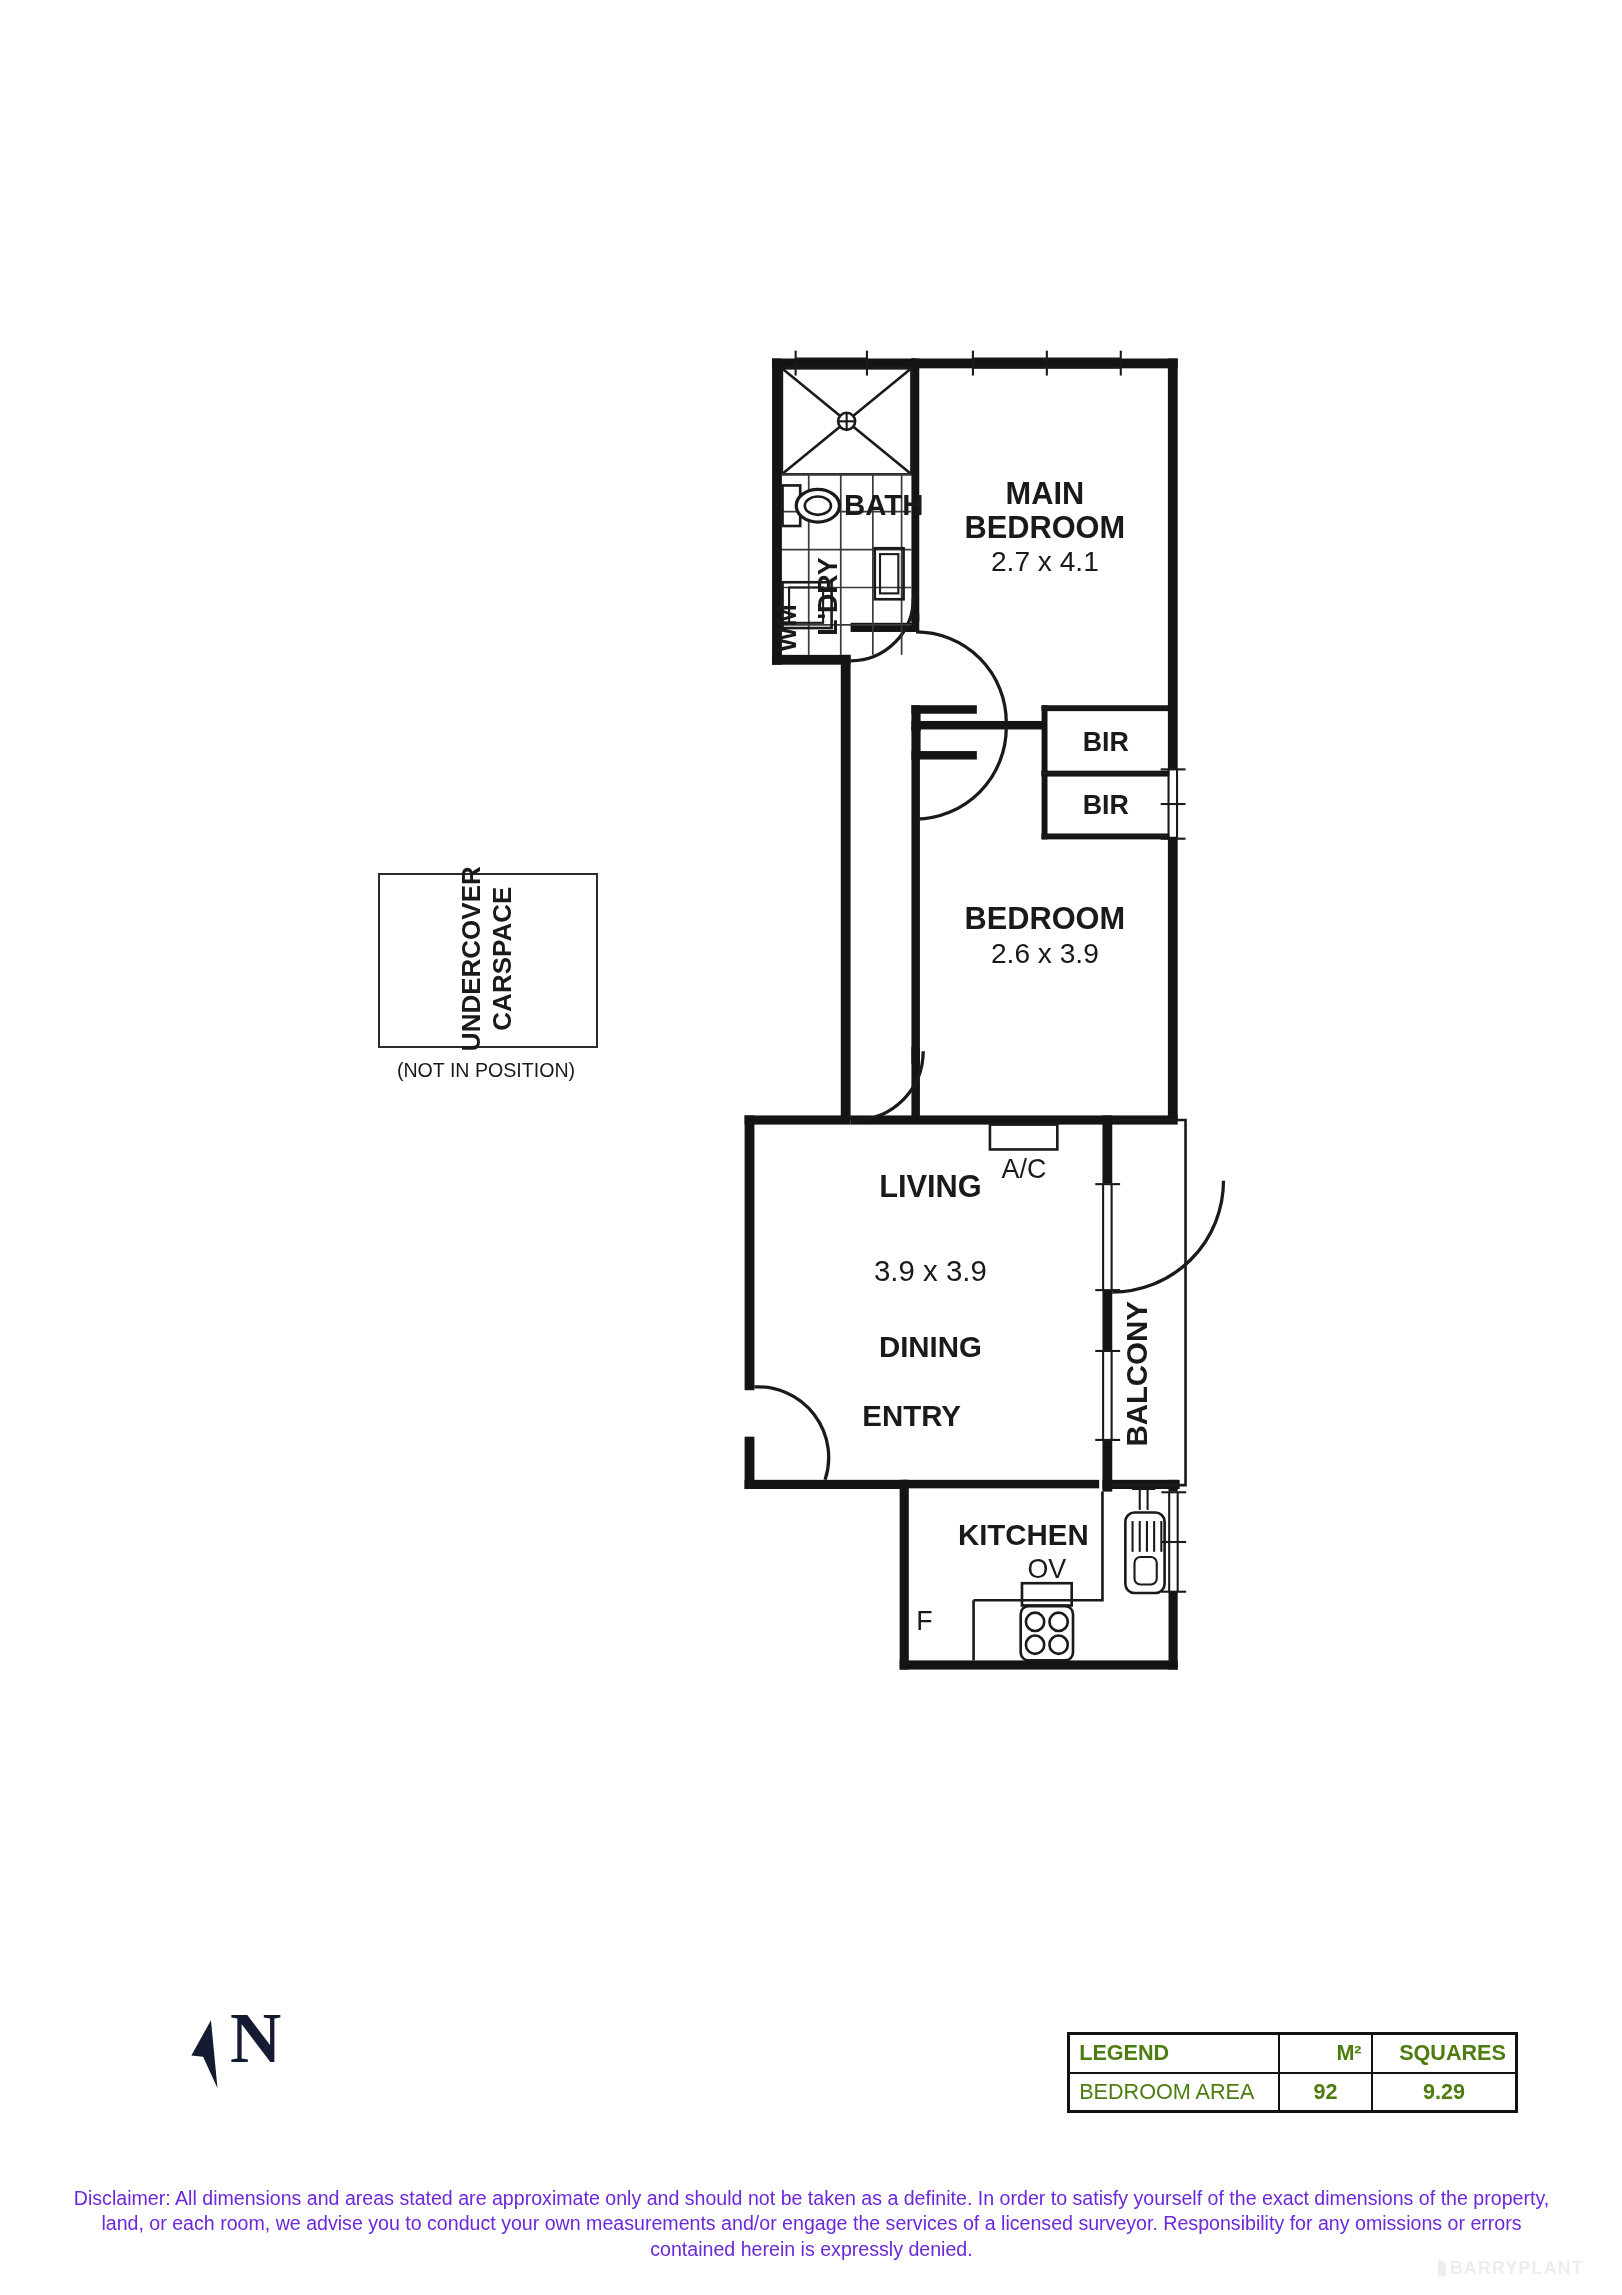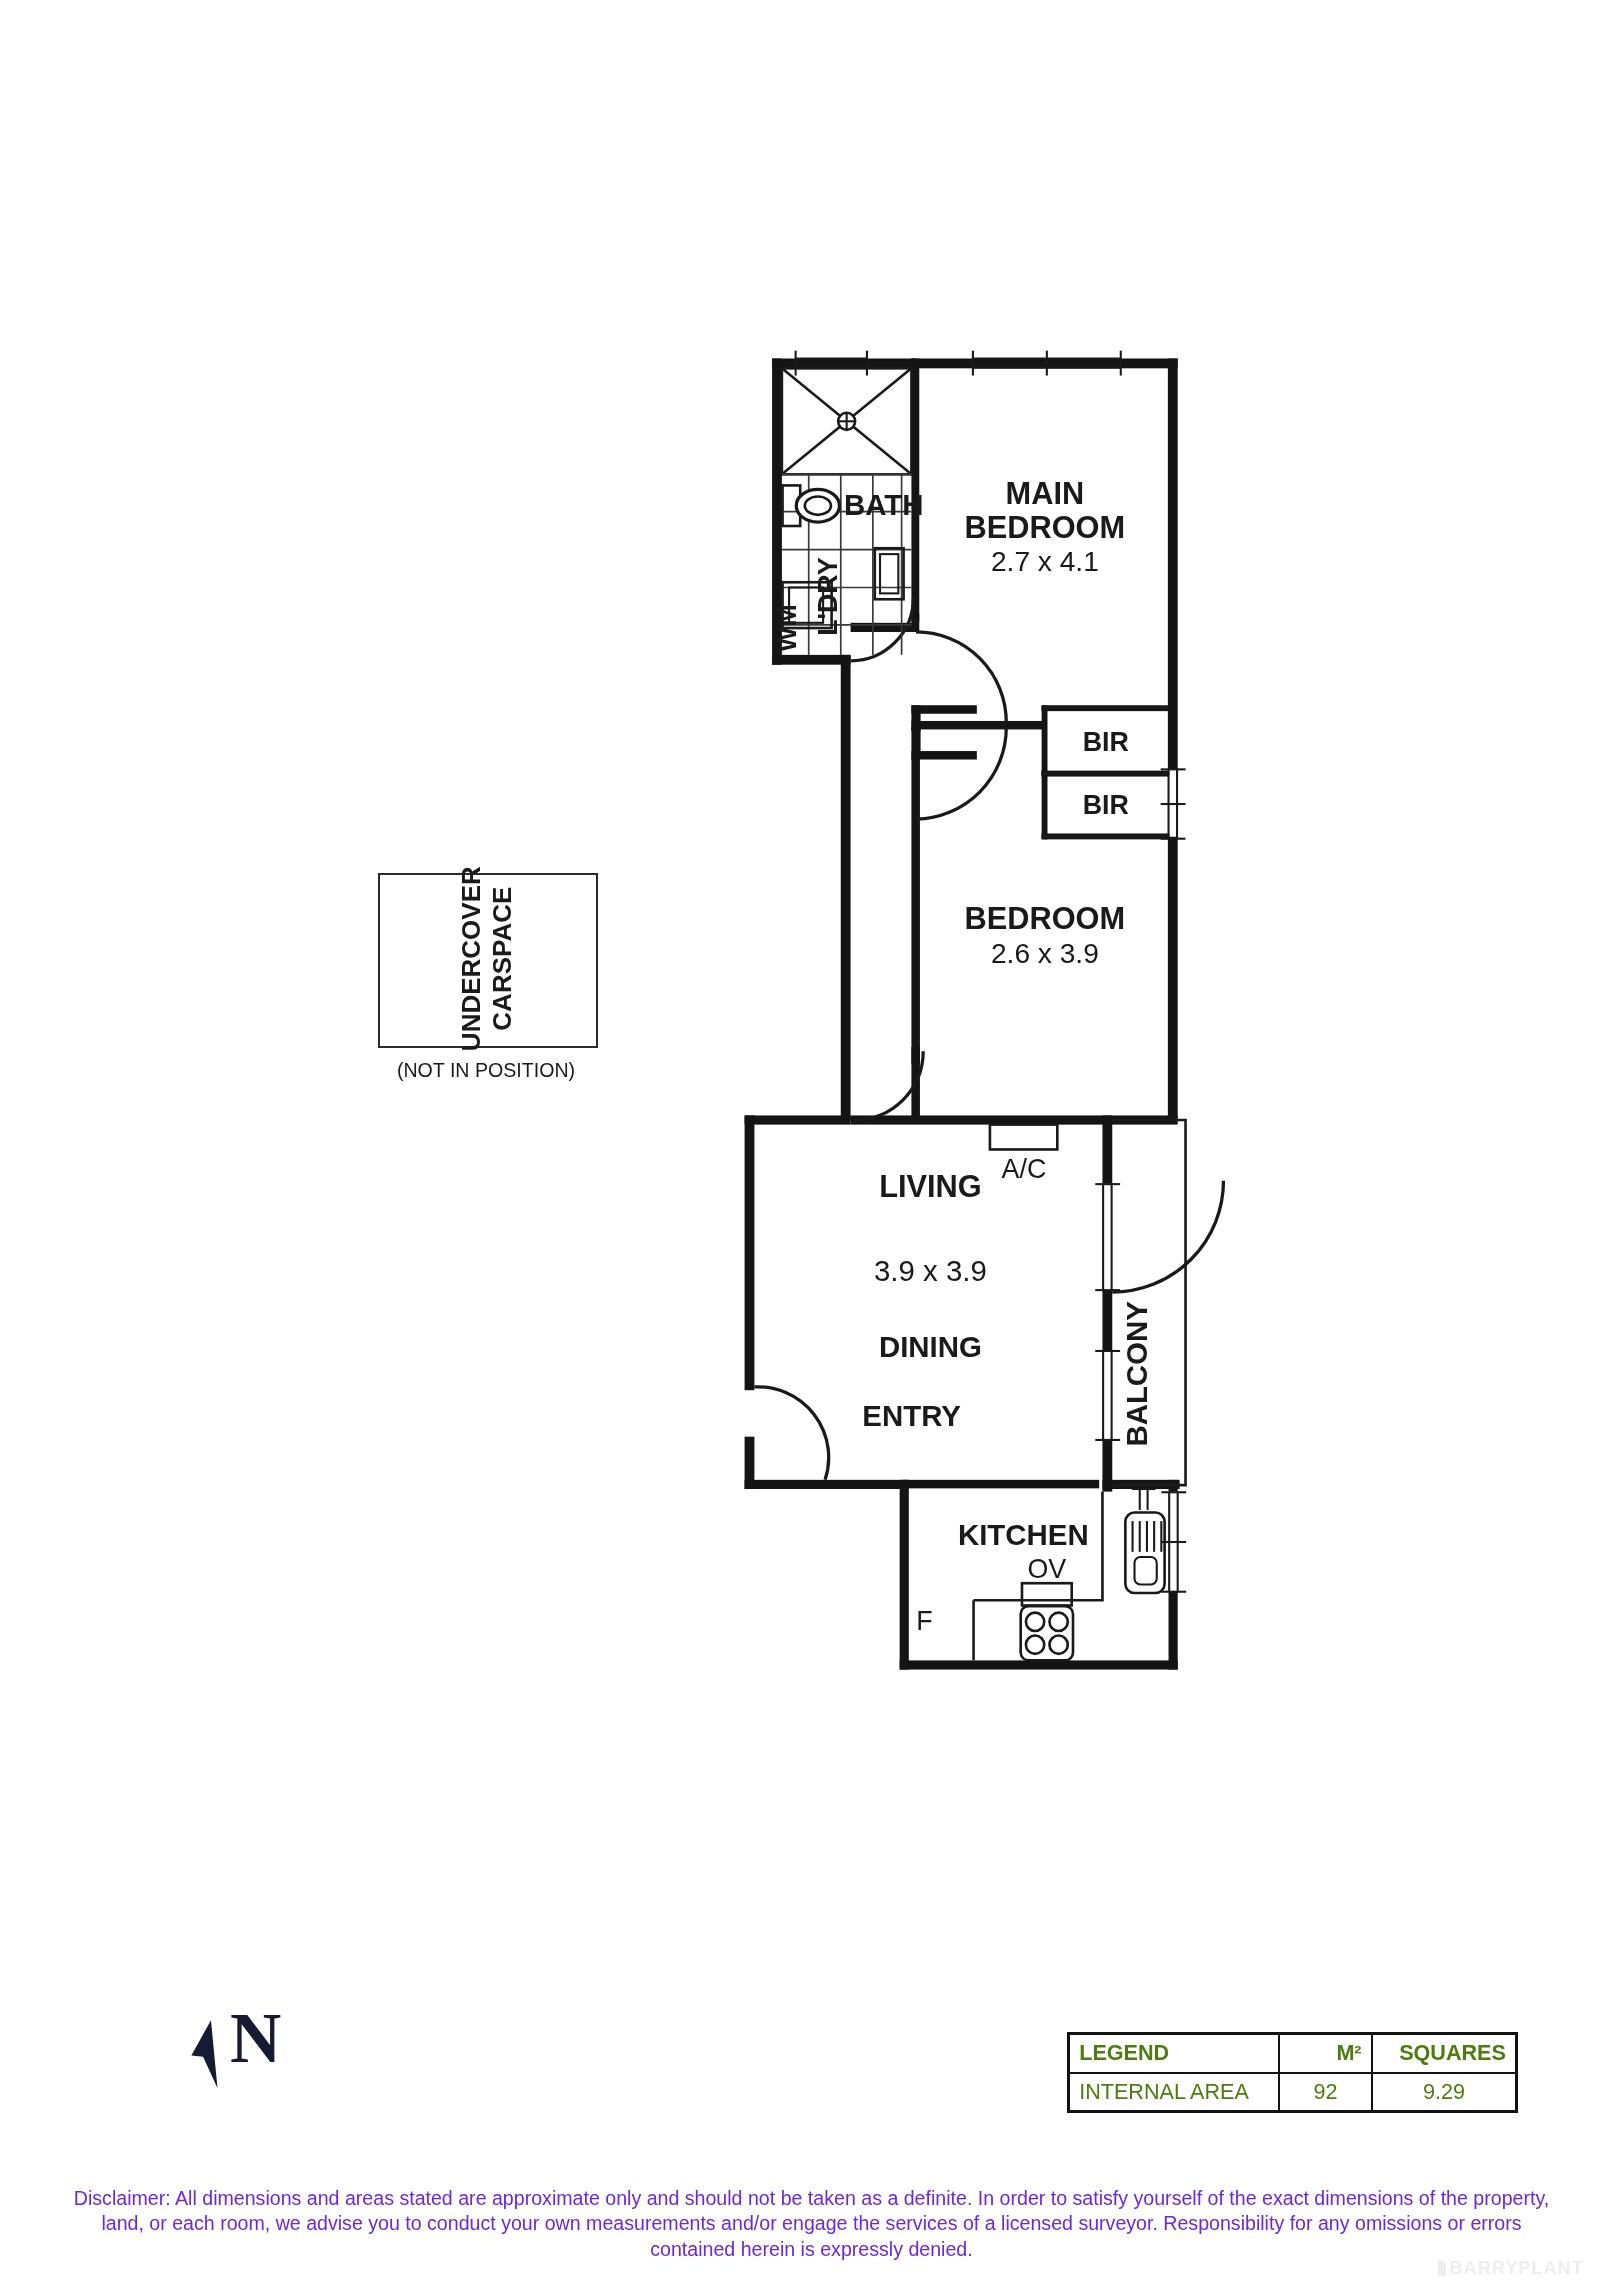--- a/index.html
+++ b/index.html
@@ -27,21 +27,21 @@
   .legend td,.legend th{
     border:2px solid #111;
     font-family:"Liberation Sans", sans-serif;
     font-size:21.6px;color:#4d7c0f;
     padding:5.9px 9.2px;line-height:1.15;
     white-space:nowrap;
   }
   .legend th{font-weight:700;text-align:left;}
   .legend th.ctr{text-align:right;}
   .legend td.name{font-weight:400;text-align:left;}
-  .legend td.num{font-weight:400;text-align:center;border-radius:15px;}
+  .legend td.num{font-weight:700;text-align:center;border-radius:15px;}
   .legend .c1{width:190px;}
   .legend .c2{width:72px;}
   .legend .c3{width:124px;}
 
   
   .disclaimer{
     position:absolute;left:72px;top:2186px;width:1479px;
     text-align:center;
     font-family:"Liberation Sans", sans-serif;
     font-size:19.6px;line-height:1.30;color:#6d28d9;
@@ -380,21 +380,21 @@
   </div>
 
   <table class="legend">
     <tbody>
         <tr>
       <th class="c1">LEGEND</th>
       <th class="c2 ctr">M²</th>
       <th class="c3 ctr">SQUARES</th>
     </tr>
     <tr>
-      <td class="name">INTERNAL AREA</td>
+      <td class="name">BEDROOM AREA</td>
       <td class="num">92</td>
       <td class="num">9.29</td>
     </tr>
   </tbody>
     </table>
 
   <div class="disclaimer">Disclaimer: All dimensions and areas stated are approximate only and should not be taken as a definite. In order to satisfy yourself of the exact dimensions of the property, land, or each room, we advise you to conduct your own measurements and/or engage the services of a licensed surveyor. Responsibility for any omissions or errors contained herein is expressly denied.</div>
 
   <div class="watermark">
     <span class="wm-tick"></span><span>BARRYPLANT</span>

